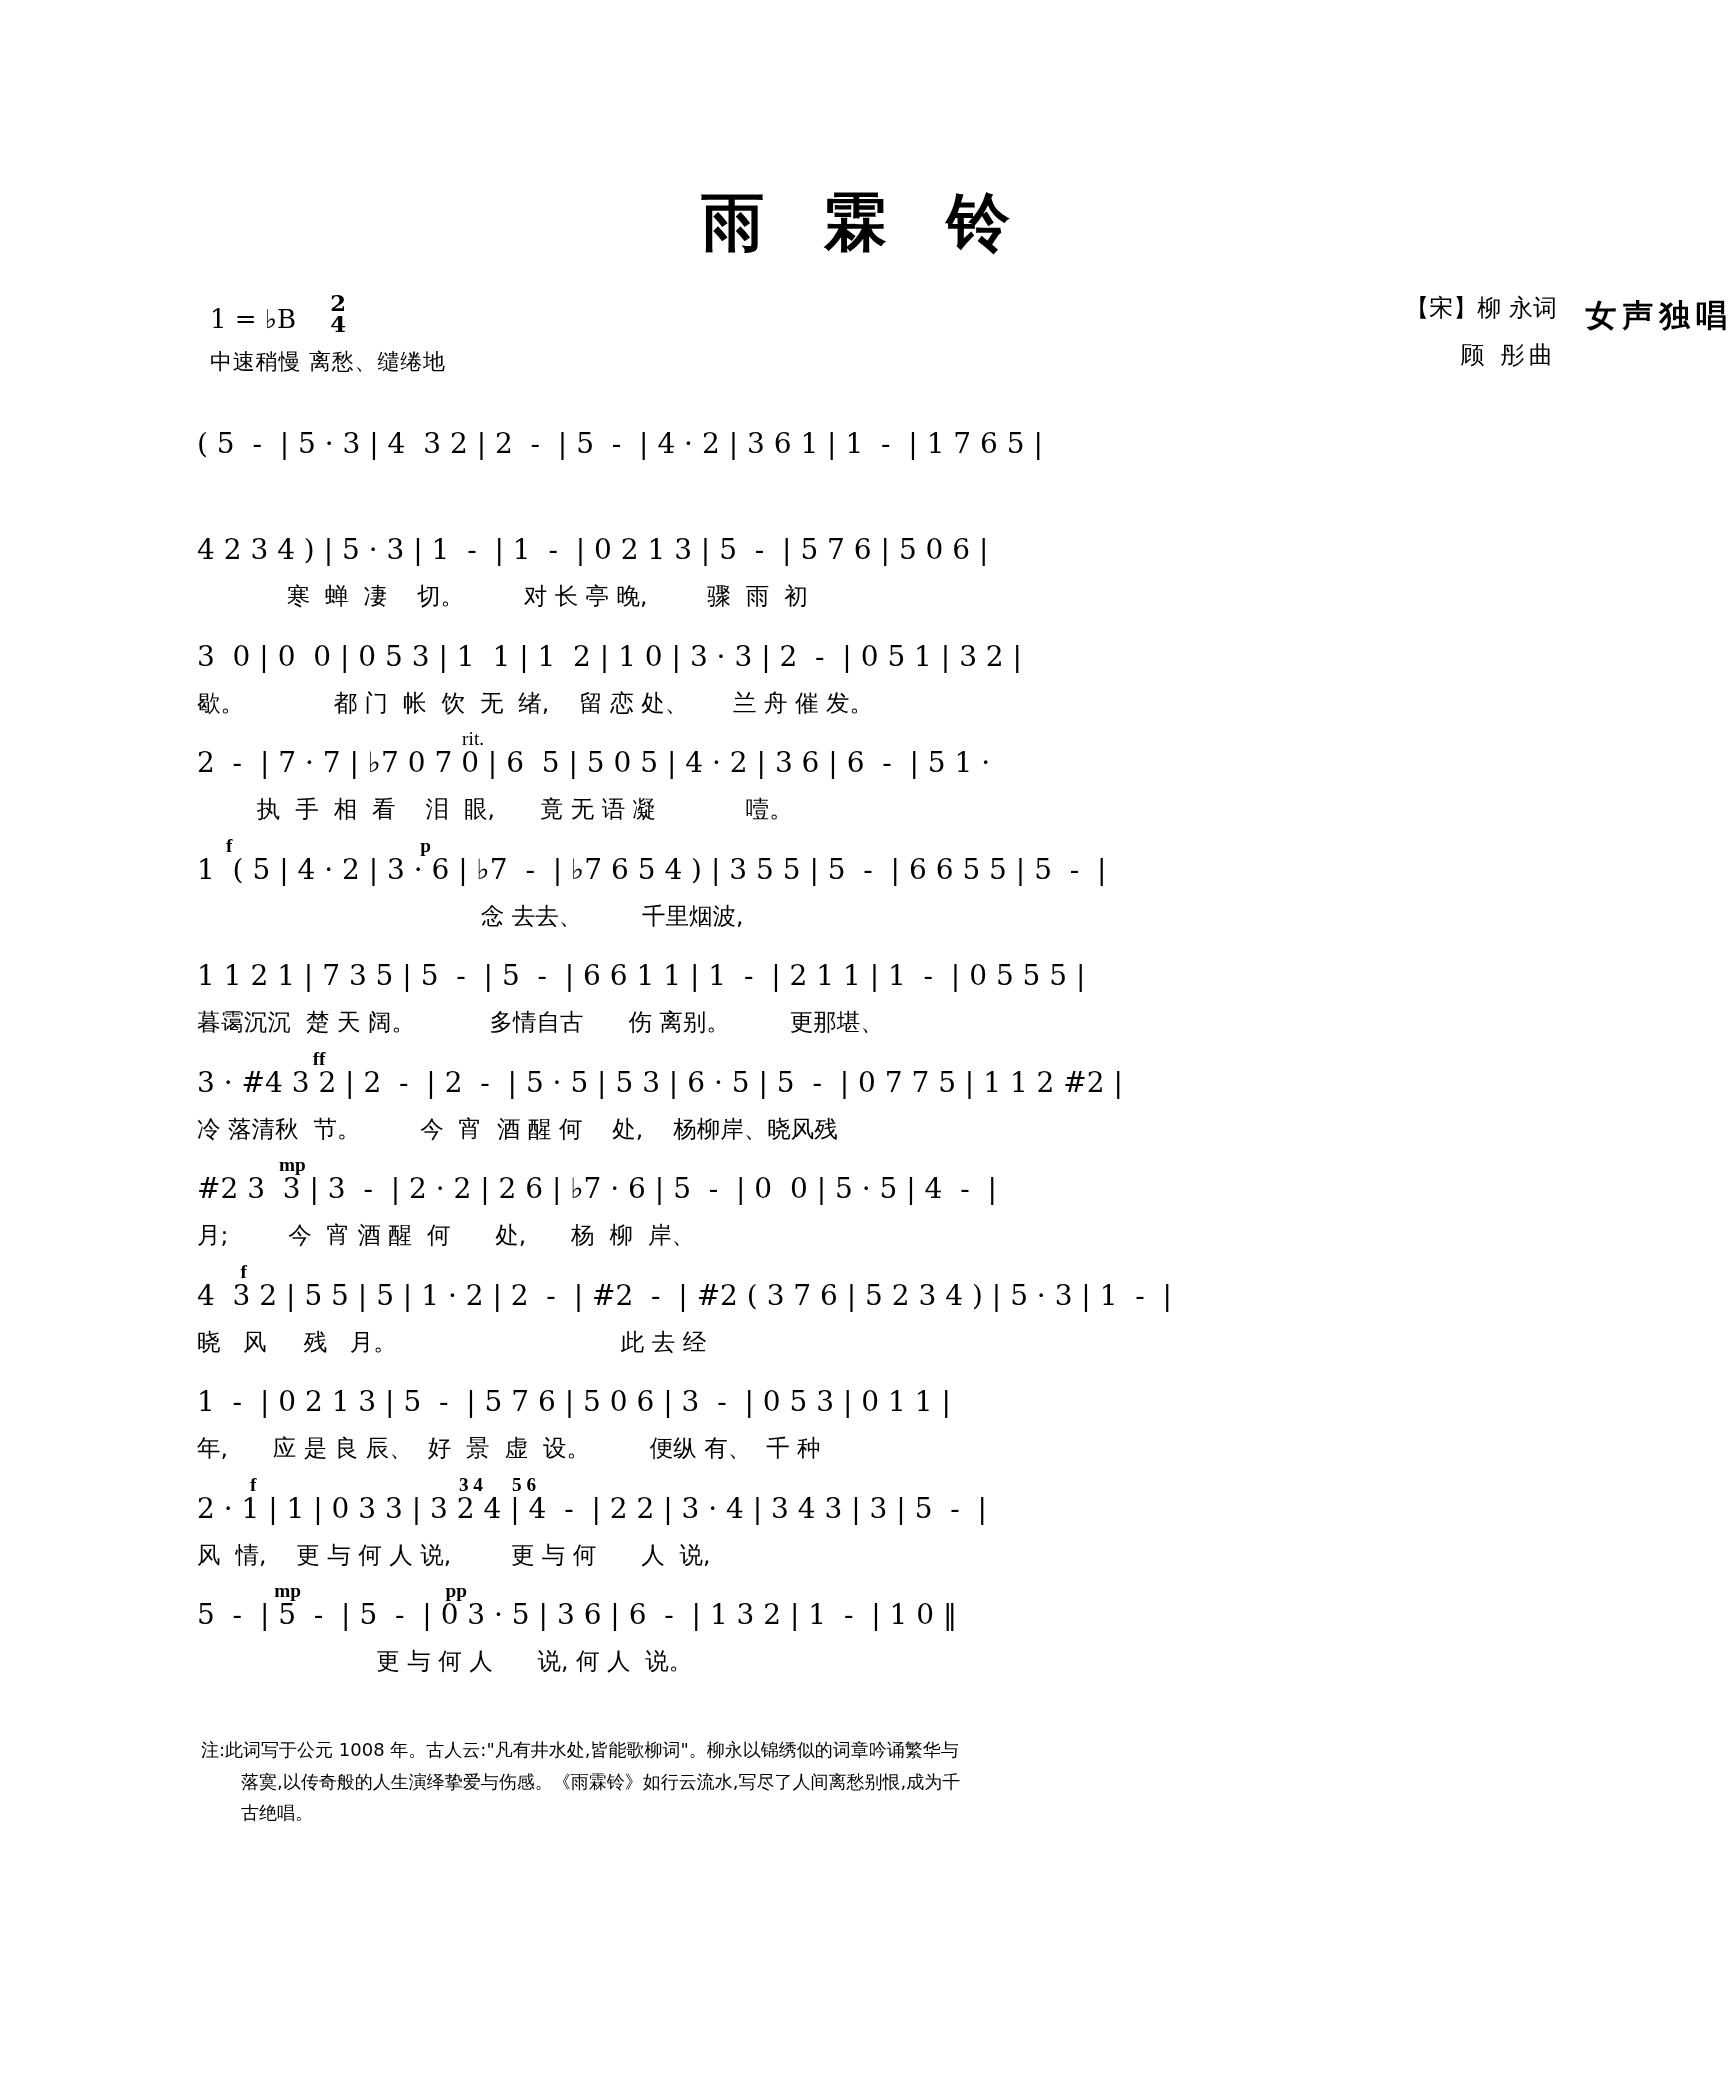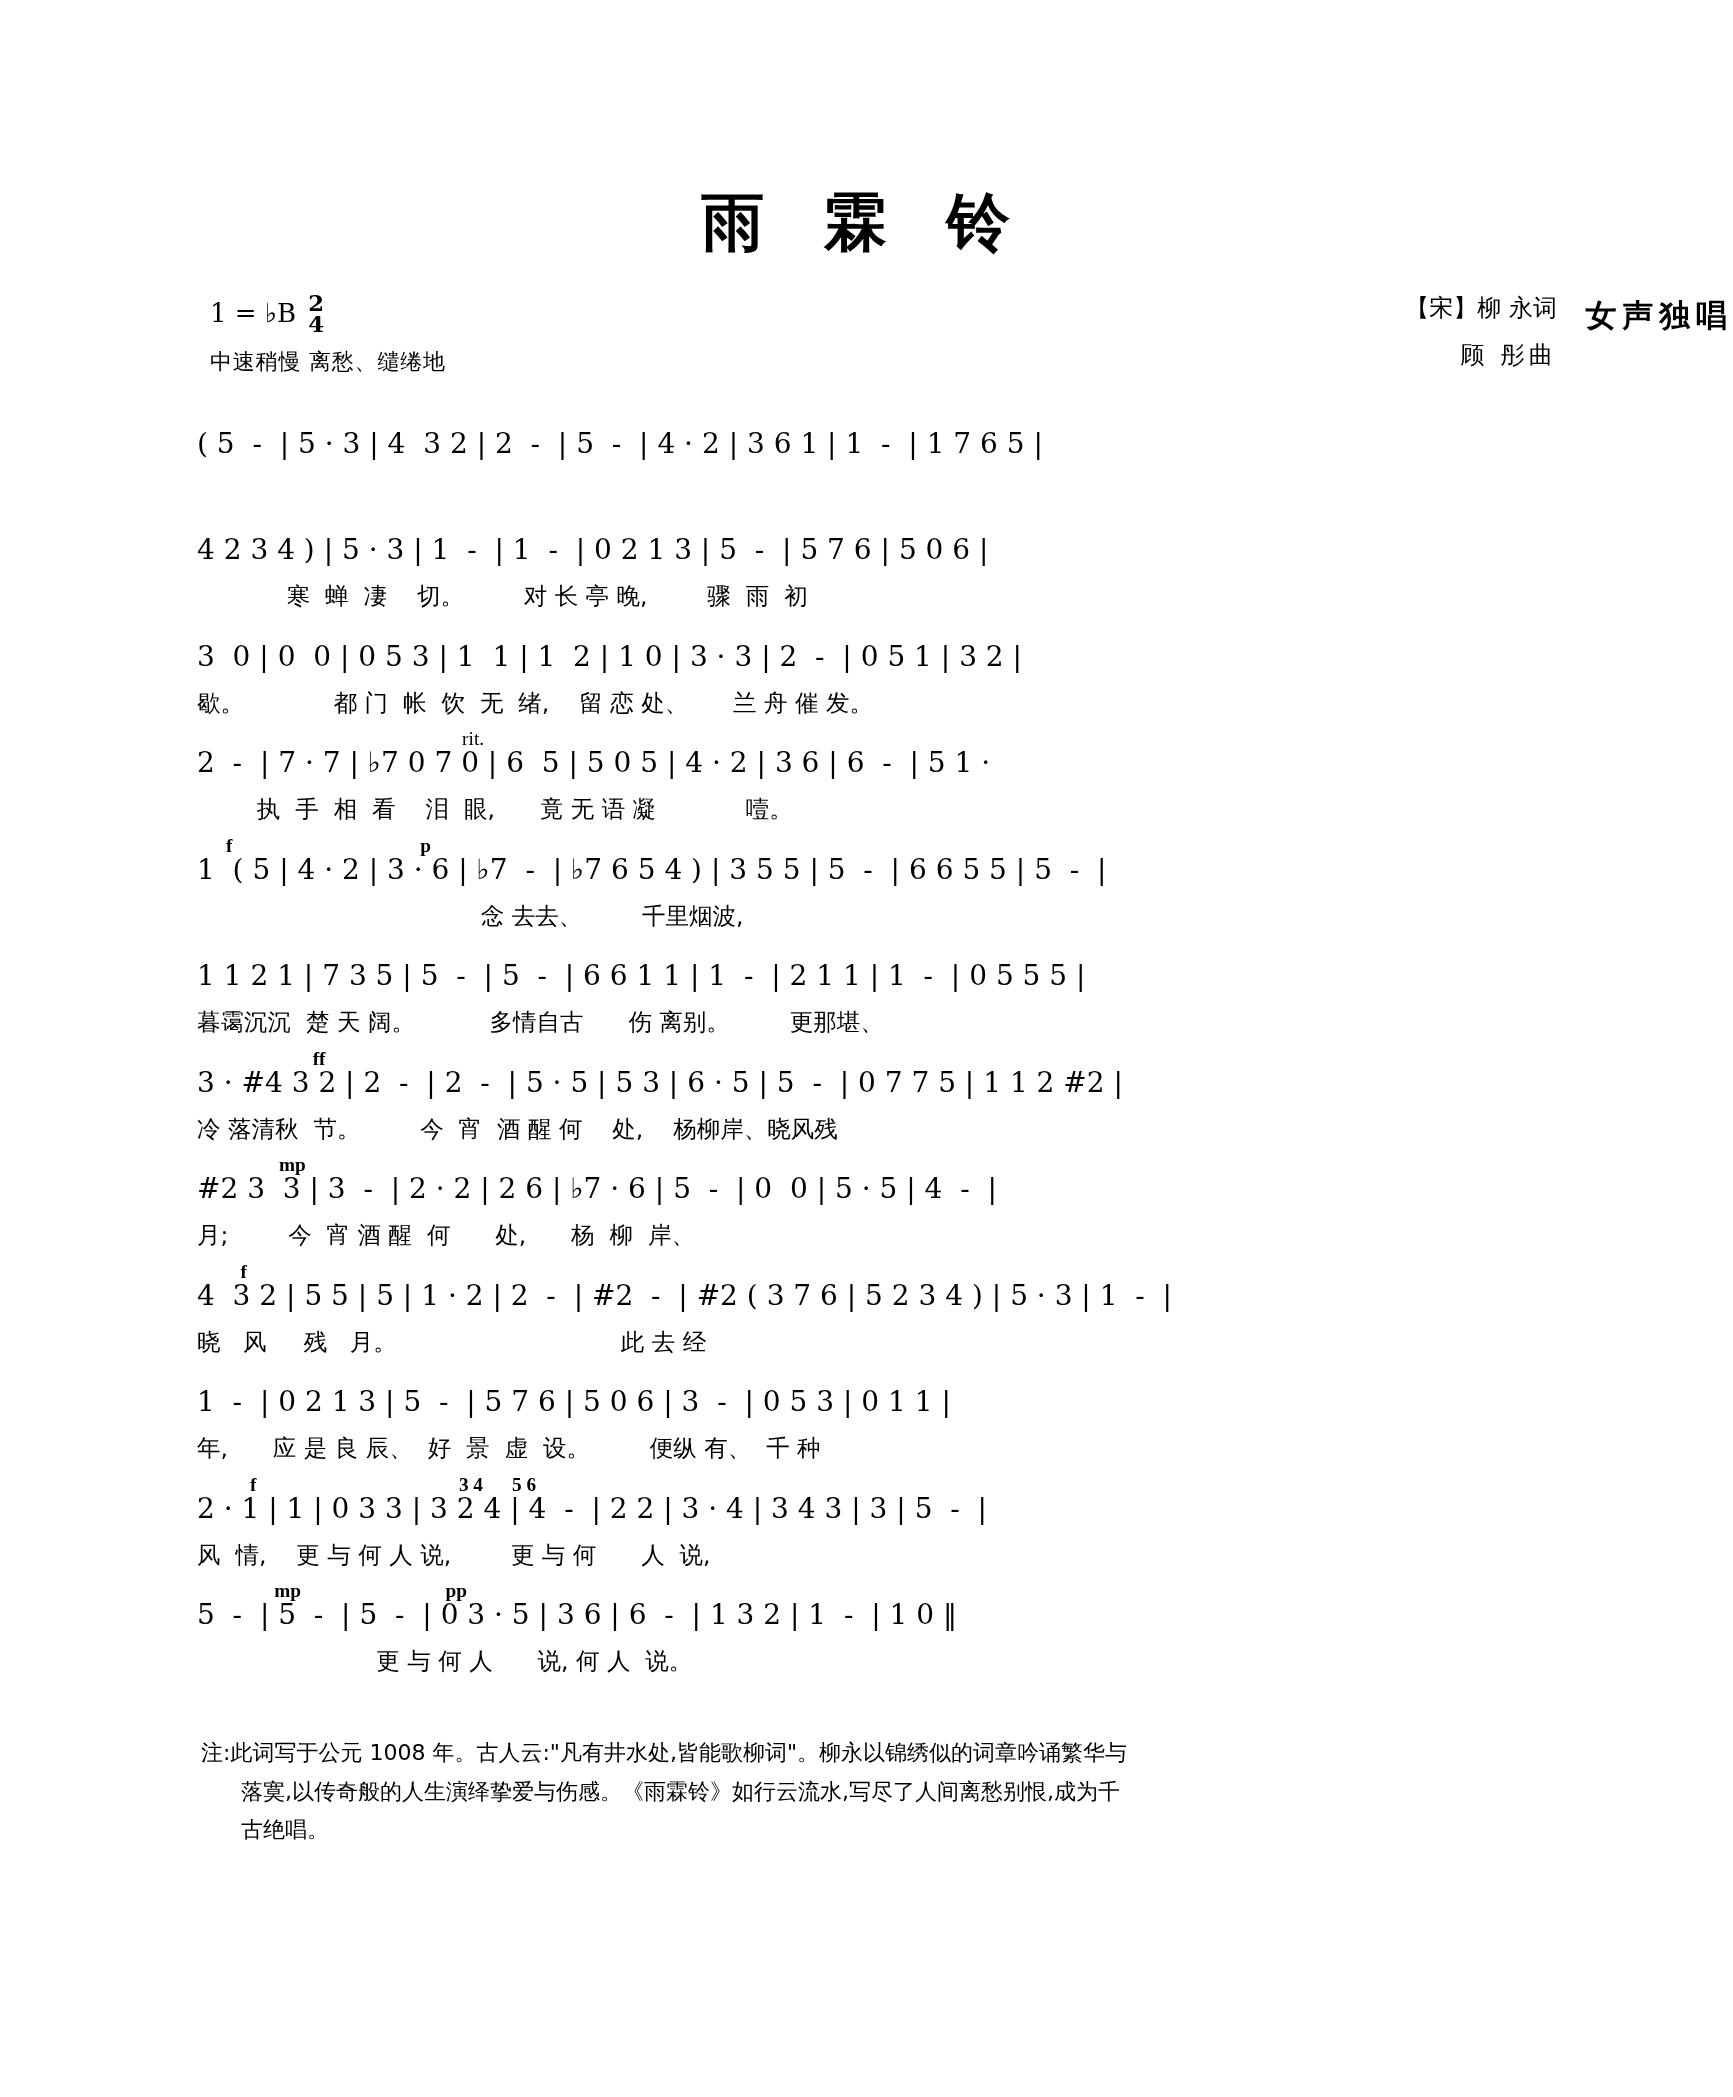--- a/index.html
+++ b/index.html
@@ -38,22 +38,22 @@
 
   .key-block {
     position: absolute;
     left: 210px;
     top: 0px;
     font-size: 26px;
     font-family: "DejaVu Serif", serif;
   }
   .key-line {
     display: flex;
-    align-items: center;
-    gap: 1px;
+    align-items: flex-end;
+    gap: 23px;
   }
   .meter {
     display: inline-block;
     text-align: center;
     line-height: 0.95;
     font-size: 22.7px;
     font-weight: bold;
     margin-left: 11px;
     position: relative;
     top: 1.7px;
@@ -124,21 +124,21 @@
     font-family: "Liberation Serif", serif;
     font-size: 19.3px;
     white-space: pre;
     height: 21px;
     display: block;
   }
   .expr.bold { font-weight: bold; }
 
   .footnote {
     margin: 50px 201px 0 201px;
-    font-size: 22px;
+    font-size: 18px;
     line-height: 1.75;
     font-family: "DejaVu Sans", sans-serif;
   }
   .footnote .fn-line { display: block; }
   .fn-indent { padding-left: 40px; }
 
   .border-frame {
     position: absolute;
     left: 0; top: 0; right: 0; bottom: 0;
     border: 0;

